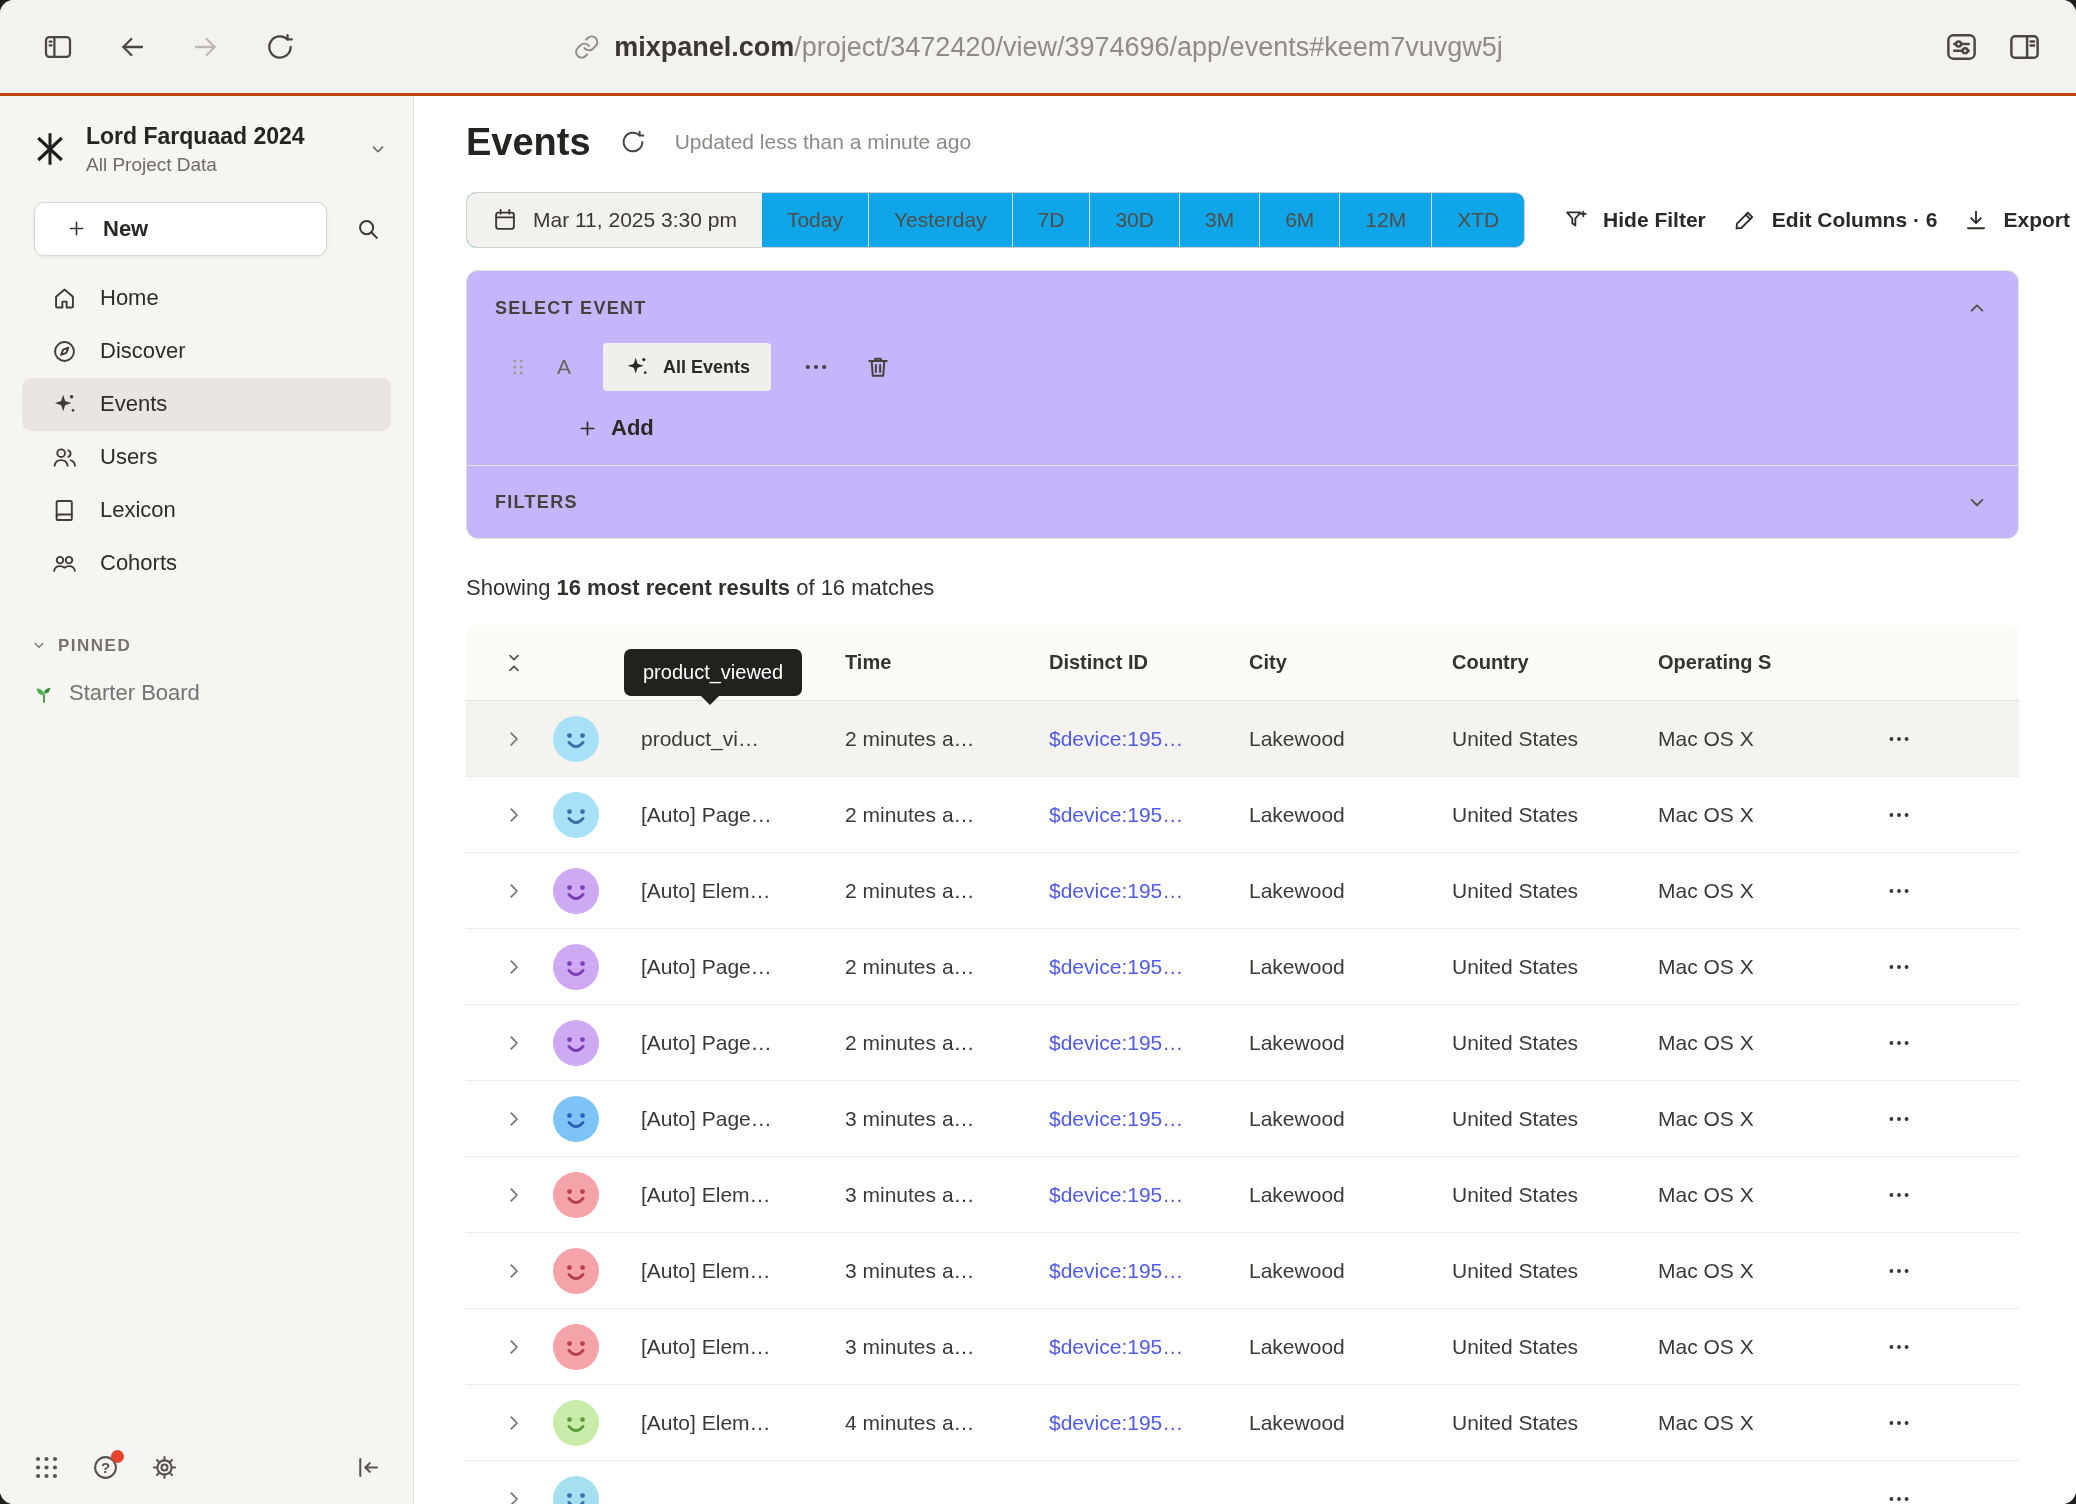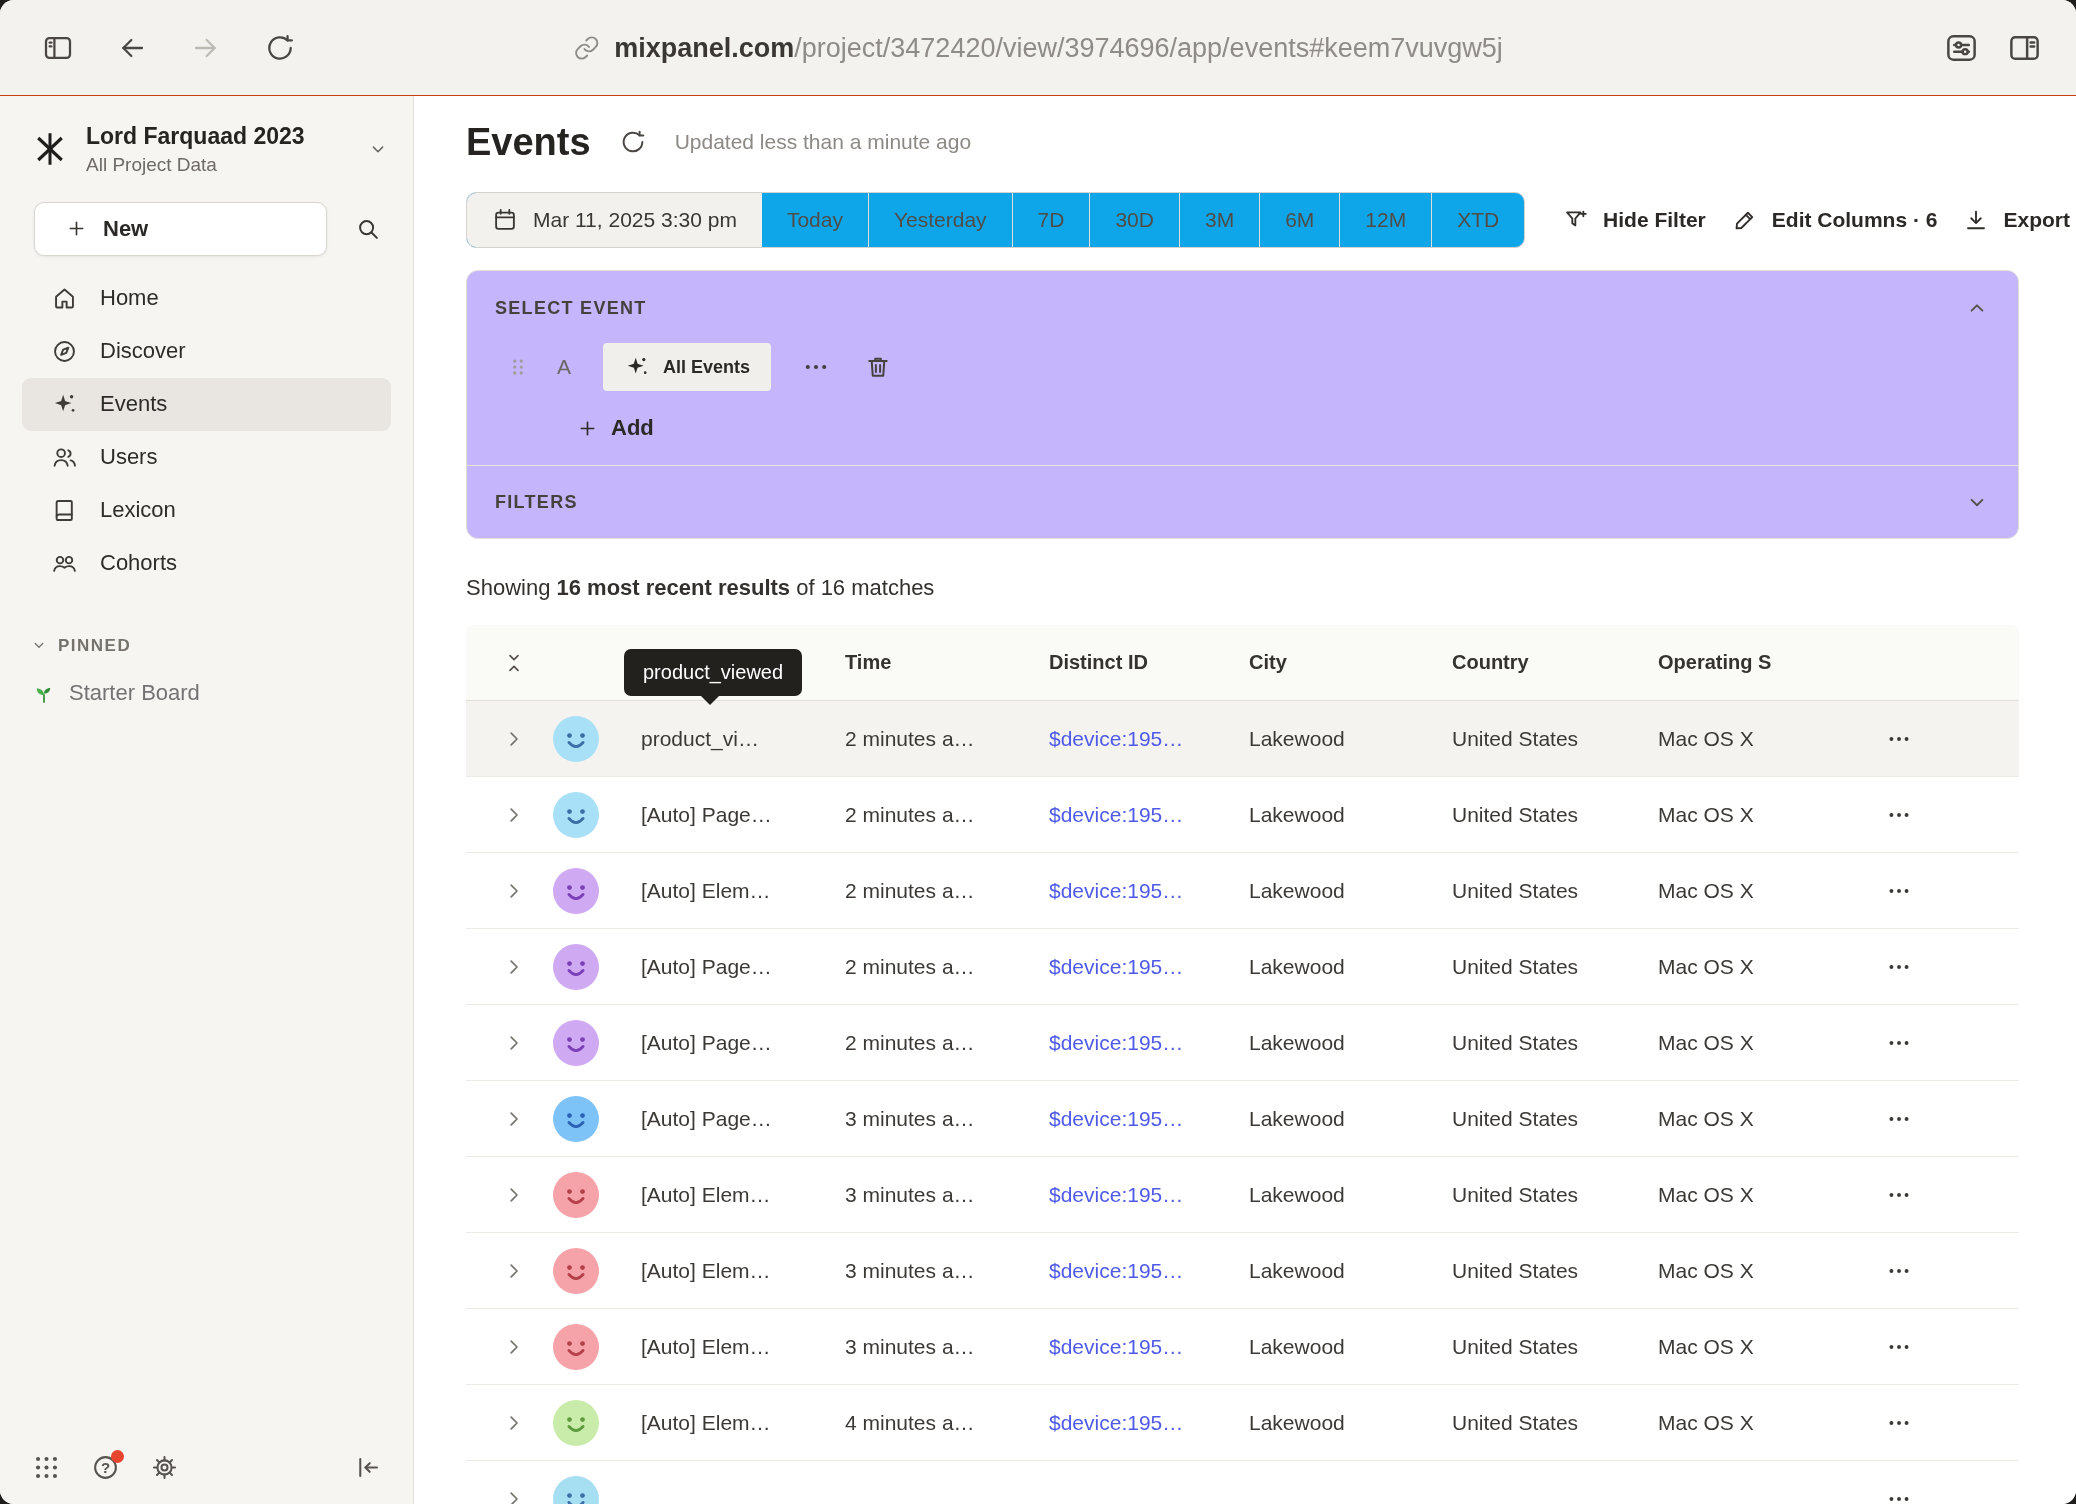--- a/index.html
+++ b/index.html
@@ -3,21 +3,21 @@
 <meta charset="utf-8">
 <style>
 *{margin:0;padding:0;box-sizing:border-box}
 html{background:#1f1e1c}
 body{font-family:"Liberation Sans","DejaVu Sans",sans-serif;width:2076px;height:1504px;overflow:hidden;color:#2e2c29}
 .window{width:2076px;height:1504px;border-radius:14px;overflow:hidden;background:#fff;display:flex;flex-direction:column}
 .icon-stroke{fill:none;stroke:currentColor;stroke-width:1.7;stroke-linecap:round;stroke-linejoin:round}
 .icon-fill{fill:currentColor;stroke:none}
 svg{display:block;width:100%;height:100%}
 
-.chrome{height:96px;background:#f4f2ef;border-bottom:1px solid #c2410c;position:relative;display:flex;align-items:center;flex:none}
+.chrome{height:96px;background:#f4f2ef;border-bottom:3px solid #c2410c;position:relative;display:flex;align-items:center;flex:none}
 .chrome-left{display:flex;align-items:center;gap:42px;padding-left:42px}
 .cicon{width:32px;height:32px;color:#4a4743;display:inline-flex;cursor:default}
 .cicon.fwd{color:#bcb8b2}
 .urlbar{position:absolute;left:50%;top:50%;transform:translate(-50%,-50%);display:flex;align-items:center;gap:14px;font-size:27px;white-space:nowrap}
 .link-ic{width:27px;height:27px;color:#8f8b86;flex:none}
 .url-domain{color:#3b3834;font-weight:bold}
 .url-path{color:#8f8b86}
 .chrome-right{position:absolute;right:34px;top:50%;transform:translateY(-50%);display:flex;gap:28px;align-items:center}
 .chrome-right .cicon{width:35px;height:35px}
 
@@ -160,21 +160,21 @@
     <aside class="sidebar">
       <div class="ws">
         <span class="ws-logo">
           <svg viewBox="0 0 24 24" class="icon-fill">
               <path d="M11.1 2.5h1.8v19h-1.8z"></path>
               <path d="M4.3 6.1l1.3-1.4 14.1 13.2-1.3 1.4z"></path>
               <path d="M18.4 4.7l1.3 1.4L5.6 19.3l-1.3-1.4z"></path>
             </svg>
         </span>
         <span>
-          <div class="ws-name">Lord Farquaad 2023</div>
+          <div class="ws-name">Lord Farquaad 2024</div>
           <div class="ws-sub">All Project Data</div>
         </span>
         <span class="ws-chev">
           <svg viewBox="0 0 24 24" class="icon-stroke">
               <path d="M7 10l5 5 5-5"></path>
             </svg>
         </span>
       </div>
 
       <div class="newrow">

